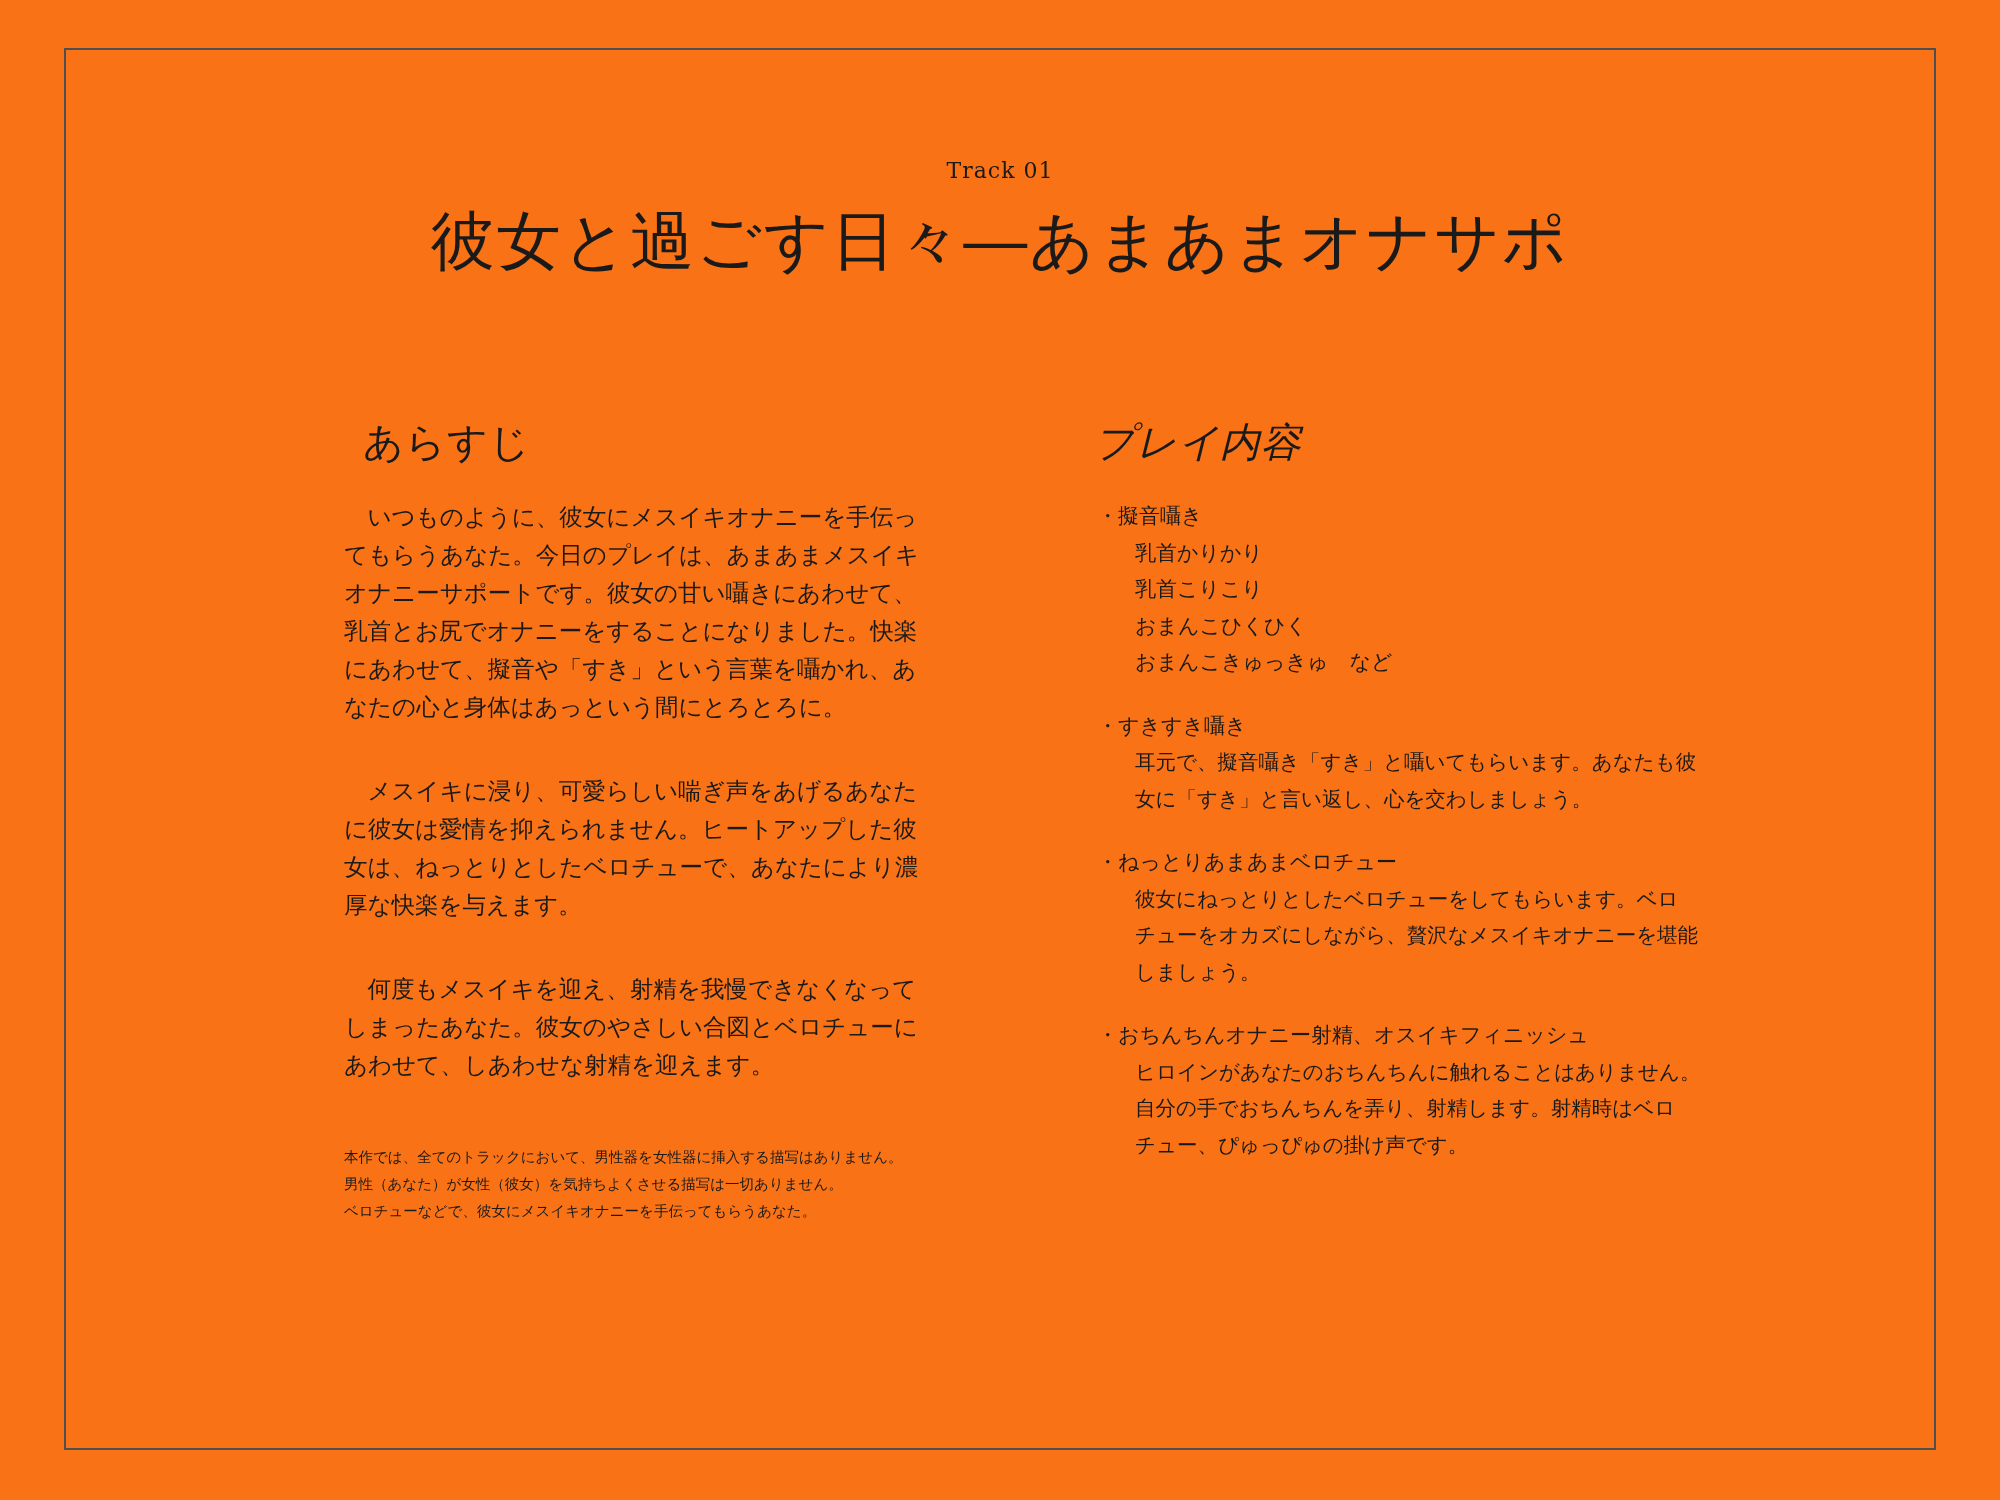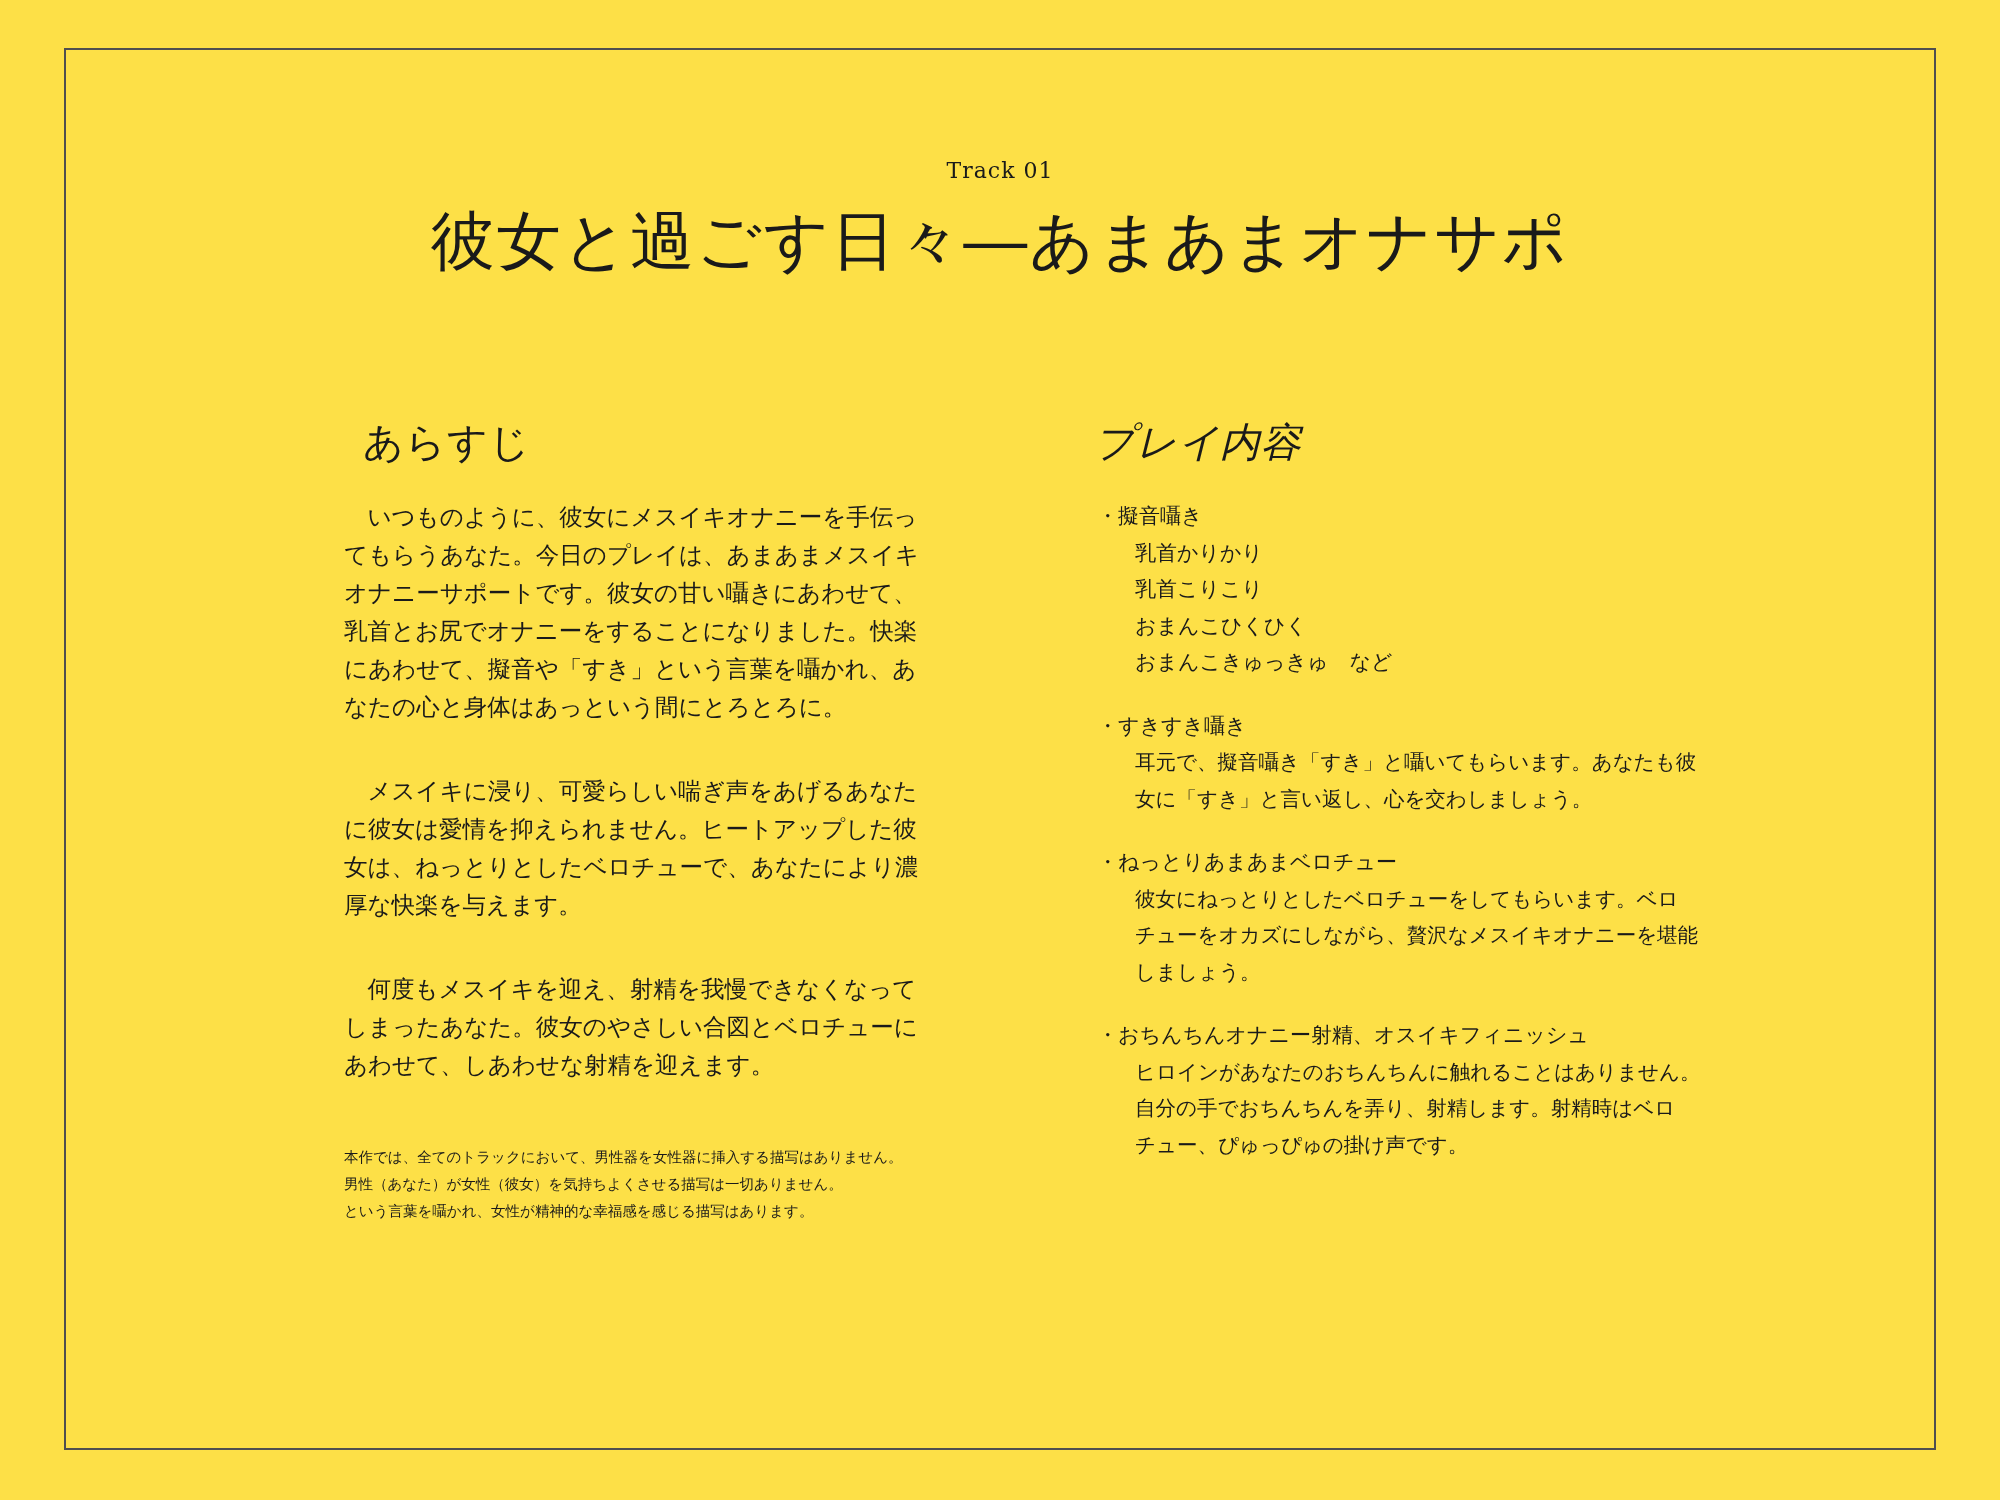--- a/index.html
+++ b/index.html
@@ -4,21 +4,21 @@
 <style>
   html, body {
     margin: 0;
     padding: 0;
     background: #ffffff;
   }
   .page {
     position: relative;
     width: 2000px;
     height: 1500px;
-    background: #fde047;
+    background: #f97316;
     color: #1a1a1a;
     font-family: "DejaVu Serif", "Liberation Serif", serif;
     overflow: hidden;
   }
   .frame {
     position: absolute;
     left: 64px;
     top: 48px;
     width: 1872px;
     height: 1402px;
@@ -109,21 +109,21 @@
 
     <p class="syn-p">いつものように、彼女にメスイキオナニーを手伝ってもらうあなた。今日のプレイは、あまあまメスイキオナニーサポートです。彼女の甘い囁きにあわせて、乳首とお尻でオナニーをすることになりました。快楽にあわせて、擬音や「すき」という言葉を囁かれ、あなたの心と身体はあっという間にとろとろに。</p>
 
     <p class="syn-p">メスイキに浸り、可愛らしい喘ぎ声をあげるあなたに彼女は愛情を抑えられません。ヒートアップした彼女は、ねっとりとしたベロチューで、あなたにより濃厚な快楽を与えます。</p>
 
     <p class="syn-p">何度もメスイキを迎え、射精を我慢できなくなってしまったあなた。彼女のやさしい合図とベロチューにあわせて、しあわせな射精を迎えます。</p>
 
     <div class="syn-disclaimer">
       <div>本作では、全てのトラックにおいて、男性器を女性器に挿入する描写はありません。</div>
       <div>男性（あなた）が女性（彼女）を気持ちよくさせる描写は一切ありません。</div>
-      <div>という言葉を囁かれ、女性が精神的な幸福感を感じる描写はあります。</div>
+      <div>ベロチューなどで、彼女にメスイキオナニーを手伝ってもらうあなた。</div>
     </div>
   </section>
 
   <section class="col col-play">
     <h2 class="col-heading">プレイ内容</h2>
 
     <div class="pc-item">
       <div class="pc-label">
         <span>・</span><span>擬音囁き</span>
       </div>

